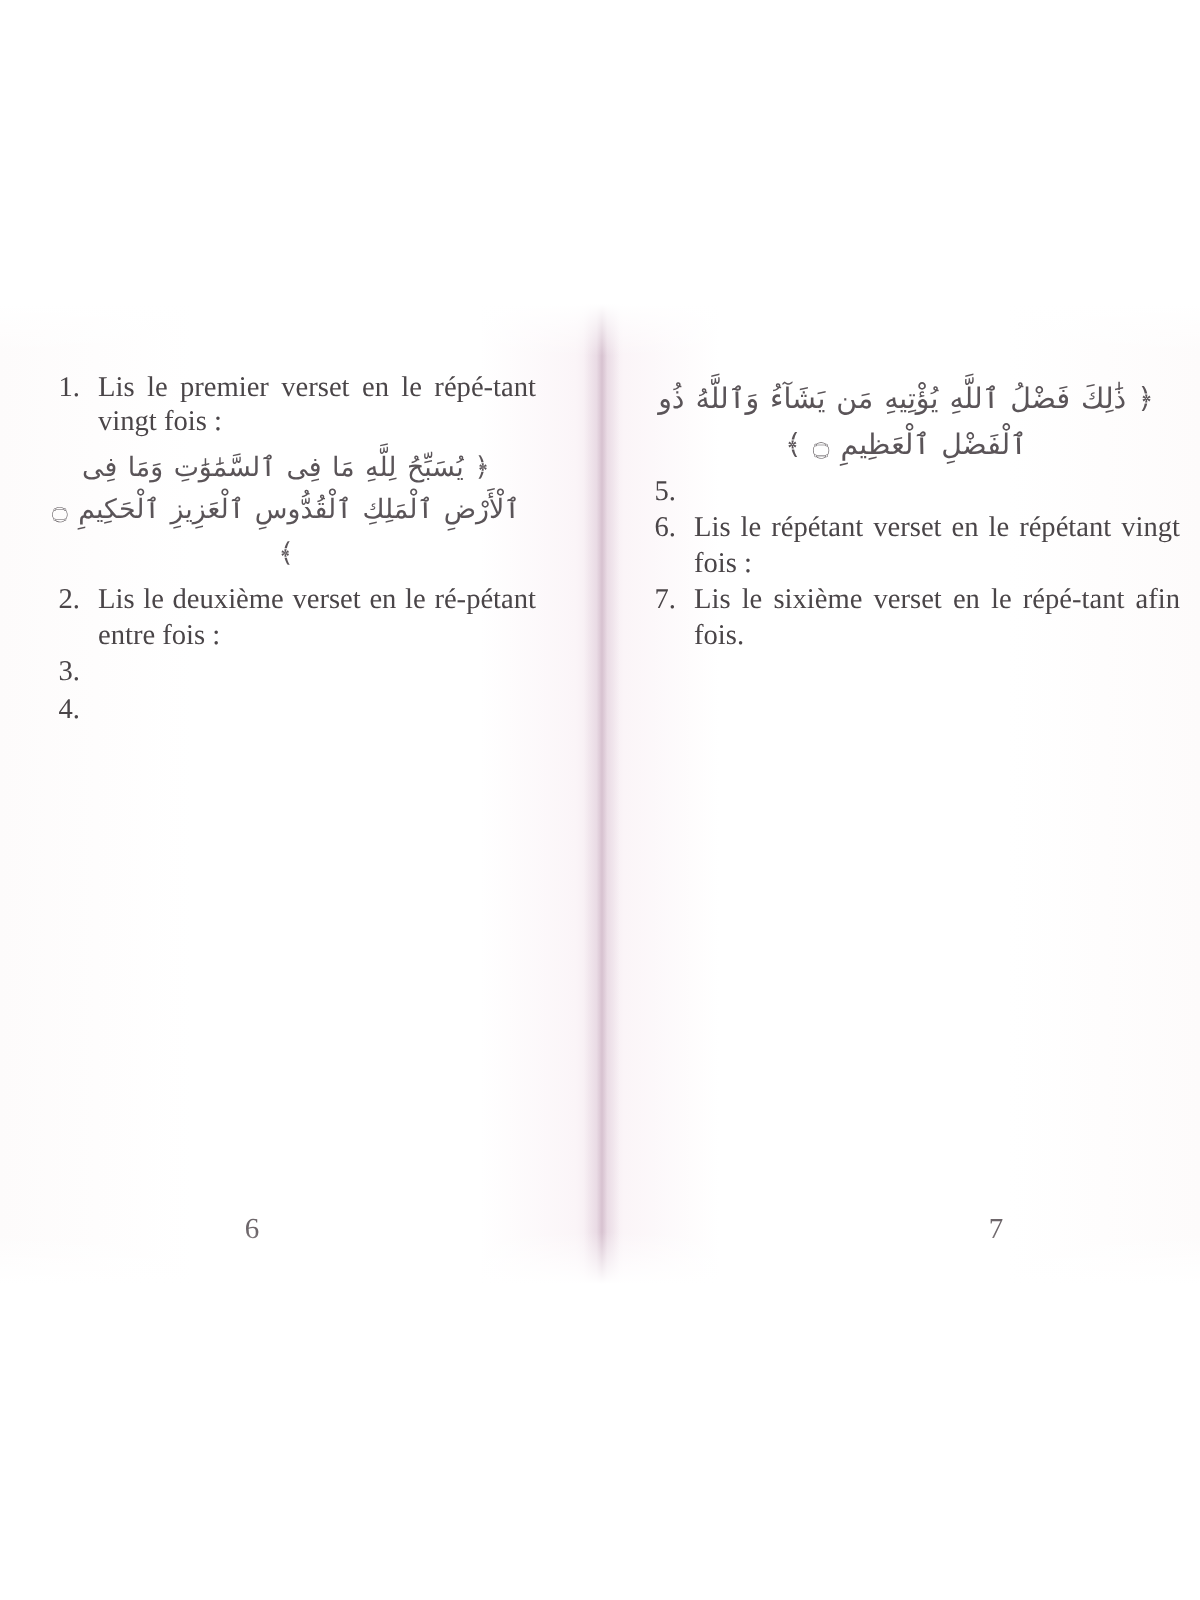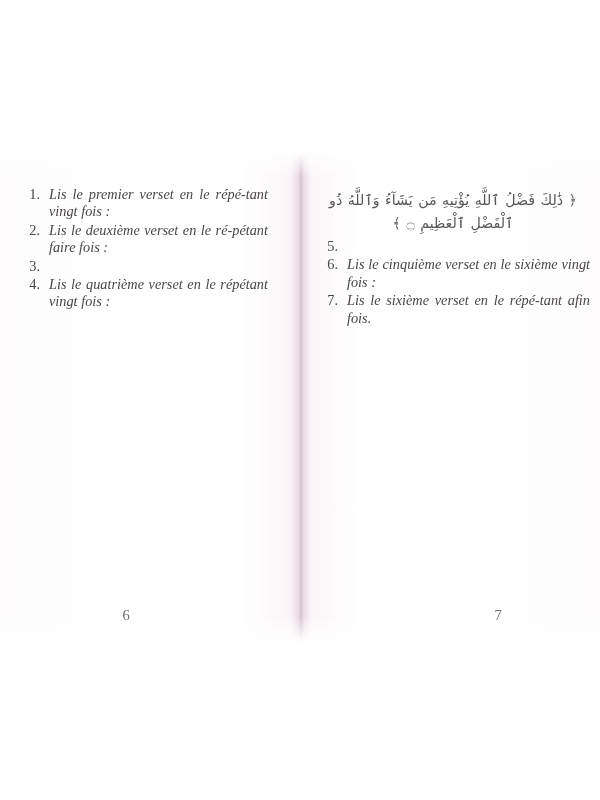--- a/index.html
+++ b/index.html
@@ -105,21 +105,20 @@
     width: 22px;
     text-align: right;
     padding-right: 9px;
     color: #4a4548;
   }
   .item-text {
     flex: 1 1 auto;
     text-align: justify;
     text-justify: inter-word;
     hyphens: manual;
-    font-style: italic;
   }
 
   
   .verse {
     direction: rtl;
     text-align: center;
     color: #5a5458;
     font-family: "DejaVu Sans", "Liberation Sans", sans-serif;
     font-size: 13.4px;
     line-height: 21.5px;
@@ -148,44 +147,44 @@
 <div id="scene">
 
   <div id="book">
 
     <div class="page" id="page-left">
       <div class="page-body">
           <div class="item">
             <span class="item-num">1.</span>
             <span class="item-text">Lis le premier verset en le répé-tant vingt fois :</span>
           </div>
+          <div class="verse">﴿ يُسَبِّحُ لِلَّهِ مَا فِى ٱلسَّمَٰوَٰتِ وَمَا فِى ٱلْأَرْضِ ٱلْمَلِكِ ٱلْقُدُّوسِ ٱلْعَزِيزِ ٱلْحَكِيمِ ۝ ﴾</div>
           <div class="item">
             <span class="item-num">2.</span>
-            <span class="item-text">Lis le deuxième verset en le ré-pétant faire fois :</span>
+            <span class="item-text">Lis le deuxième verset en le ré-pétant entre fois :</span>
           </div>
           <div class="item">
             <span class="item-num">3.</span>
           </div>
           <div class="item">
             <span class="item-num">4.</span>
-            <span class="item-text">Lis le quatrième verset en le répétant vingt fois :</span>
           </div>
         </div>
       <div class="folio">6</div>
     </div>
 
     <div class="page" id="page-right">
       <div class="page-body">
           <div class="verse">﴿ ذَٰلِكَ فَضْلُ ٱللَّهِ يُؤْتِيهِ مَن يَشَآءُ وَٱللَّهُ ذُو ٱلْفَضْلِ ٱلْعَظِيمِ ۝ ﴾</div>
           <div class="item">
             <span class="item-num">5.</span>
           </div>
           <div class="item">
             <span class="item-num">6.</span>
-            <span class="item-text">Lis le cinquième verset en le sixième vingt fois :</span>
+            <span class="item-text">Lis le répétant verset en le répétant vingt fois :</span>
           </div>
           <div class="item">
             <span class="item-num">7.</span>
             <span class="item-text">Lis le sixième verset en le répé-tant afin fois.</span>
           </div>
         </div>
       <div class="folio">7</div>
     </div>
 
     <div id="gutter"></div>

